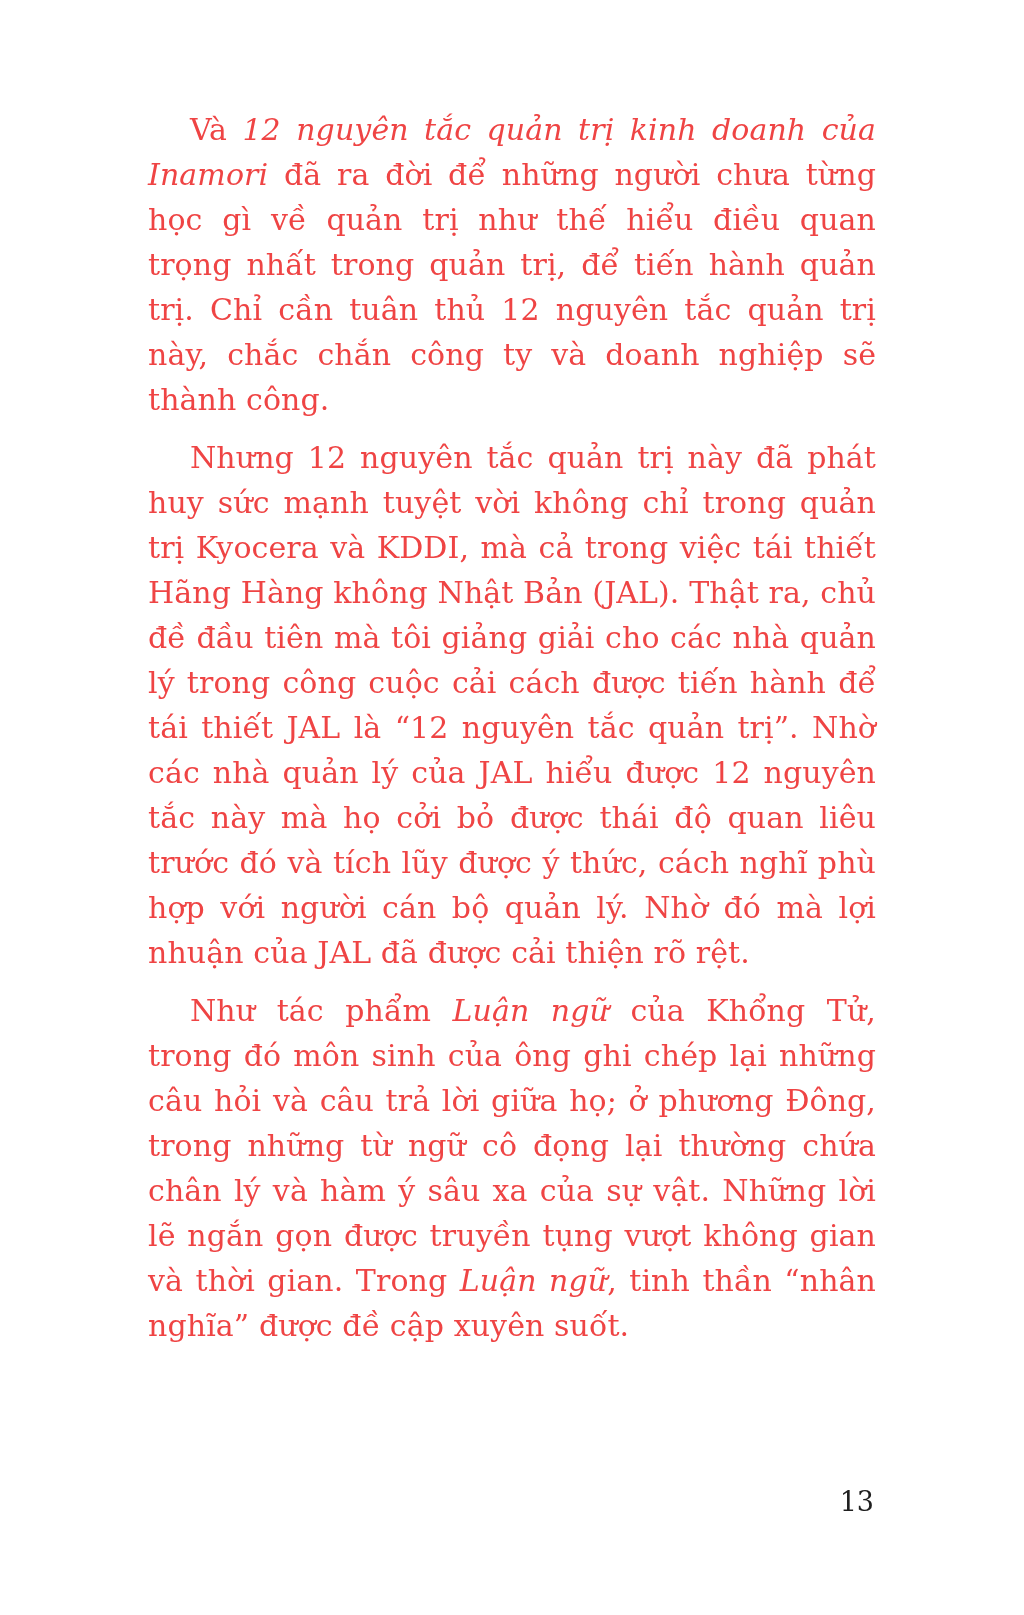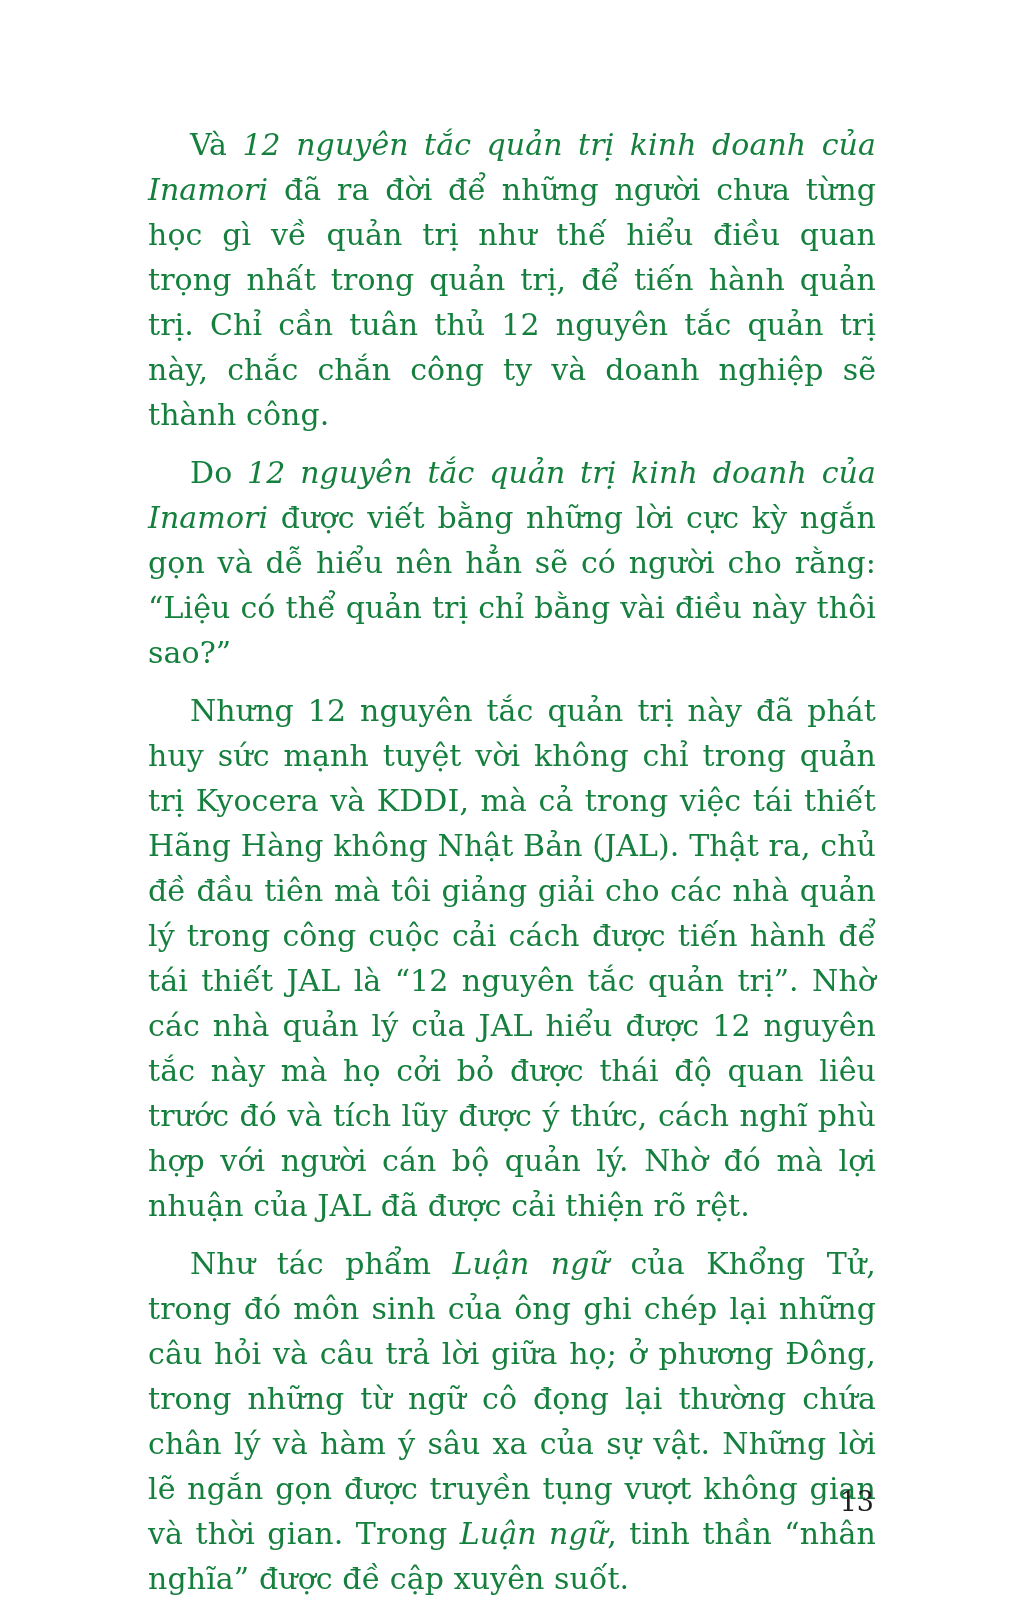--- a/index.html
+++ b/index.html
@@ -11,23 +11,23 @@
   .page {
     position: relative;
     width: 1024px;
     height: 1615px;
     background: #ffffff;
     overflow: hidden;
   }
   .text-block {
     position: absolute;
     left: 148px;
-    top: 122px;
+    top: 107px;
     width: 728px;
-    color: #15803d;
+    color: #ef4444;
   }
   .text-block p {
     font-size: 30px;
     line-height: 45px;
     text-align: justify;
     text-indent: 42px;
     margin: 0 0 13px 0;
     letter-spacing: 0.1px;
   }
   .italic {
@@ -46,23 +46,20 @@
 <body>
 
 <div class="page">
 
   <div class="text-block">
 
     <p>
       <span>Và </span><span class="italic">12 nguyên tắc quản trị kinh doanh của Inamori</span><span> đã ra đời để những người chưa từng học gì về quản trị như thế hiểu điều quan trọng nhất trong quản trị, để tiến hành quản trị. Chỉ cần tuân thủ 12 nguyên tắc quản trị này, chắc chắn công ty và doanh nghiệp sẽ thành công.</span>
     </p>
 
-    <p>
-      <span>Do </span><span class="italic">12 nguyên tắc quản trị kinh doanh của Inamori</span><span> được viết bằng những lời cực kỳ ngắn gọn và dễ hiểu nên hẳn sẽ có người cho rằng: “Liệu có thể quản trị chỉ bằng vài điều này thôi sao?”</span>
-    </p>
 
     <p>
       <span>Nhưng 12 nguyên tắc quản trị này đã phát huy sức mạnh tuyệt vời không chỉ trong quản trị Kyocera và KDDI, mà cả trong việc tái thiết Hãng Hàng không Nhật Bản (JAL). Thật ra, chủ đề đầu tiên mà tôi giảng giải cho các nhà quản lý trong công cuộc cải cách được tiến hành để tái thiết JAL là “12 nguyên tắc quản trị”. Nhờ các nhà quản lý của JAL hiểu được 12 nguyên tắc này mà họ cởi bỏ được thái độ quan liêu trước đó và tích lũy được ý thức, cách nghĩ phù hợp với người cán bộ quản lý. Nhờ đó mà lợi nhuận của JAL đã được cải thiện rõ rệt.</span>
     </p>
 
     <p>
       <span>Như tác phẩm </span><span class="italic">Luận ngữ</span><span> của Khổng Tử, trong đó môn sinh của ông ghi chép lại những câu hỏi và câu trả lời giữa họ; ở phương Đông, trong những từ ngữ cô đọng lại thường chứa chân lý và hàm ý sâu xa của sự vật. Những lời lẽ ngắn gọn được truyền tụng vượt không gian và thời gian. Trong </span><span class="italic">Luận ngữ</span><span>, tinh thần “nhân nghĩa” được đề cập xuyên suốt.</span>
     </p>
 
   </div>

